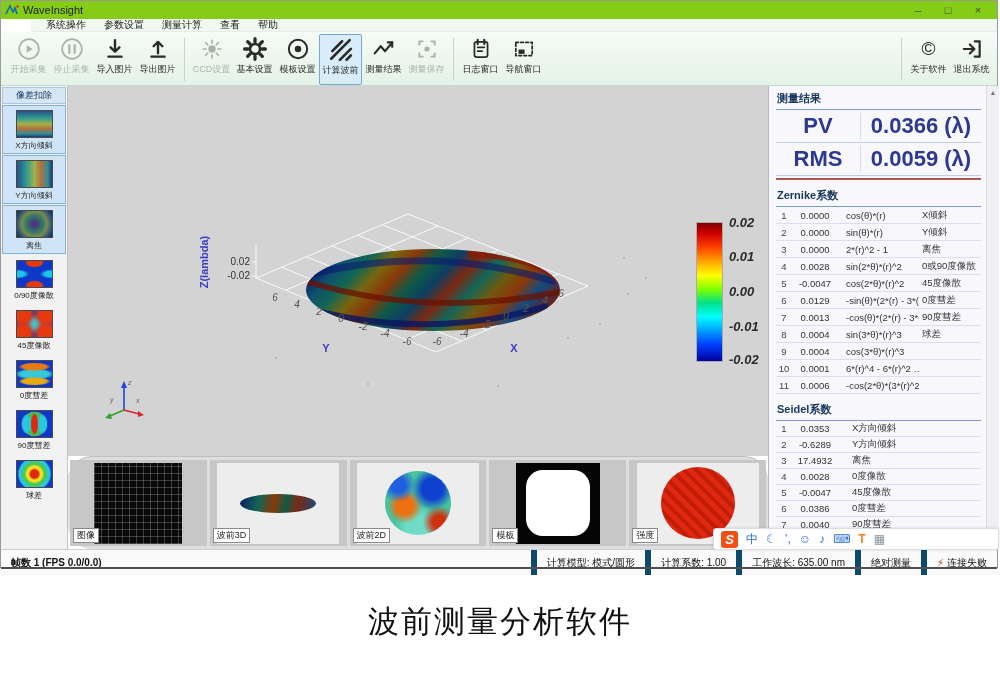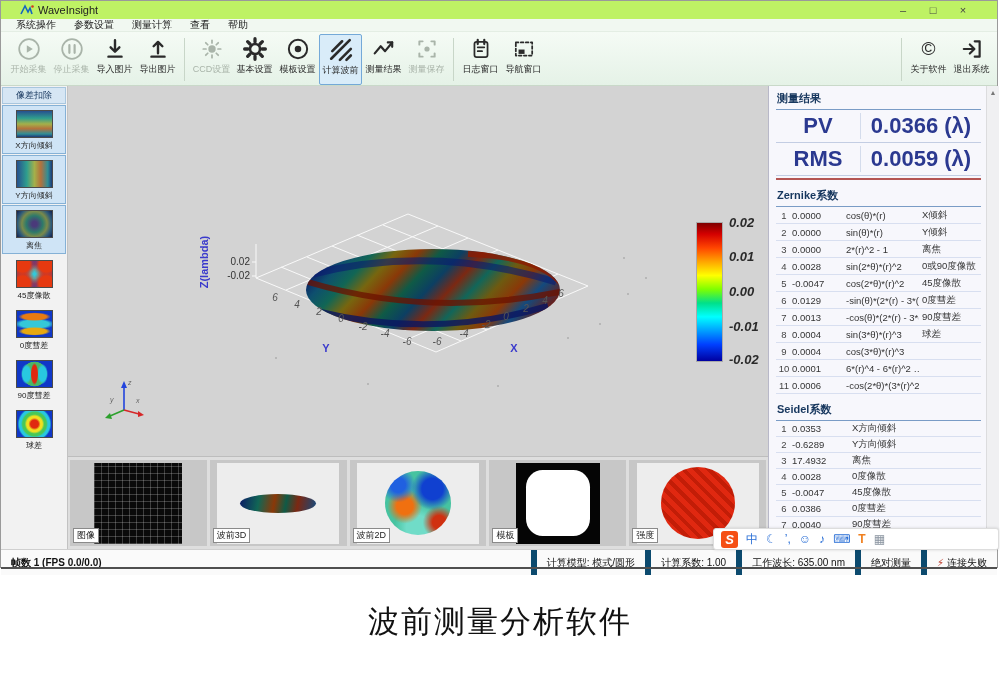--- a/index.html
+++ b/index.html
@@ -4,29 +4,29 @@
 <style>
   * { margin:0; padding:0; box-sizing:border-box; }
   body { width:1000px; height:690px; background:#fff; position:relative;
          font-family:"Liberation Sans","DejaVu Sans",sans-serif; color:#222; overflow:hidden; }
 
   
   .app { position:absolute; left:0; top:0; width:998px; height:568px;
          border:1px solid #9a9a9a; background:#fff; }
 
   
-  .titlebar { height:18px; background:#bef264; display:flex; align-items:center;
-              padding:0 19px; font-size:11px; }
+  .titlebar { height:18px; background:#84cc16; display:flex; align-items:center;
+              padding:0 4px; font-size:11px; }
   .tb-icon { width:14px; height:12px; display:inline-flex; }
   .tb-title { margin-left:4px; flex:1; color:#222; }
   .tb-ctrl { width:30px; text-align:center; color:#444; font-size:11px; cursor:default; }
 
   
   .menubar { height:13px; background:#f1f8f1; display:flex; align-items:center;
-             font-size:10px; padding-left:6px; border-bottom:1px solid #e4eee4; }
+             font-size:10px; padding-left:6px; border-bottom:1px solid #e4eee4;margin-left:30px; }
   .menu-item { padding:0 9px; white-space:nowrap; }
 
   
   .toolbar { height:54px; background:linear-gradient(#f5fbf5,#e5f2e7);
              border-bottom:1px solid #c9d9c9; display:flex; align-items:stretch; padding:2px 4px 0 6px; }
   .tool { width:43px; text-align:center; padding-top:1px; color:#2a2a2a; }
   .tool .ticon { height:28px; display:flex; align-items:center; justify-content:center; }
   .tool .tlabel { font-size:9px; white-space:nowrap; }
   .tool.disabled { color:#a9b4a9; }
   .tool.selected { background:#d9ecf9; border:1px solid #74a9d8; border-radius:2px; }
@@ -69,21 +69,21 @@
   .main { position:absolute; left:67px; top:85px; width:700px; height:370px; background:#d3d3d3; }
   .plot-svg { position:absolute; left:0; top:0; }
   .colorbar-wrap { position:absolute; left:628px; top:136px; }
   .colorbar { width:27px; height:140px; border:1px solid #aaa;
               background:linear-gradient(180deg,#7f0000 0%,#d40000 8%,#ff4500 18%,#ffa500 28%,#ffff00 38%,#7fff00 48%,#00e08a 58%,#00ffff 68%,#00a0ff 78%,#0040ff 88%,#0000a0 100%); }
   .cb-tick { position:absolute; left:33px; width:46px; font-size:13px; font-style:italic;
              color:#2a2a2a; font-weight:bold; }
 
   
   .thumbstrip { position:absolute; left:67px; top:455px; width:700px; height:93px;
-                background:#dedede; border-top:1px solid #bdbdbd; display:flex; gap:3px; padding:3px 2px; }
+                background:#dedede; border-top:1px solid #bdbdbd; display:flex; gap:3px; padding:3px 2px;border-radius:24px; }
   .tpanel { flex:1; background:#c7c7c7; position:relative; display:flex; align-items:center; justify-content:center; }
   .timg-cam { width:88px; height:81px; background-color:#0a0a0a;
               background-image:repeating-linear-gradient(0deg,rgba(200,200,200,.28) 0 1px,transparent 1px 7px),
                                repeating-linear-gradient(90deg,rgba(200,200,200,.28) 0 1px,transparent 1px 7px); }
   .timg-light { width:122px; height:81px; background:#ededed; display:flex; align-items:center; justify-content:center; }
   .mini-disk { width:76px; height:19px; border-radius:50%;
                background:linear-gradient(100deg,#0b1a66,#116655 25%,#8a3808 45%,#0f5a46 60%,#7c2812 75%,#134a7e 100%); }
   .blob2d { width:66px; height:64px; border-radius:50%;
             background:radial-gradient(circle at 72% 28%,#1040d0 0 16%,transparent 32%),
                        radial-gradient(circle at 20% 22%,#2060e0 0 10%,transparent 24%),
@@ -111,21 +111,21 @@
              color:#2b3990; font-weight:bold; font-size:22px; }
   .res-name { width:85px; text-align:center; border-right:1px solid #d4dcec; }
   .res-value { flex:1; text-align:center; }
   .red-line { border-top:2px solid #b45553; margin-top:2px; }
   .sec-gap { height:6px; }
   .trow { display:flex; align-items:center; font-size:9.5px; color:#333;
           border-bottom:1px solid #d8dff0; }
   .z-row { height:17px; }
   .s-row { height:16px; }
   .col-idx { width:16px; text-align:center; color:#444; }
-  .col-val { width:46px; text-align:left; }
+  .col-val { width:46px; text-align:center; }
   .col-f { flex:1; padding-left:8px; white-space:nowrap; overflow:hidden; }
   .col-name { width:62px; padding-left:3px; white-space:nowrap; overflow:hidden; }
   .col-name2 { flex:1; padding-left:14px; }
 
   
   .ime { position:absolute; left:712px; top:527px; width:286px; height:22px; background:#fff;
          border:1px solid #ddd; border-radius:3px; display:flex; align-items:center;
          gap:8px; padding:0 7px; z-index:9; box-shadow:0 0 3px rgba(0,0,0,.15); }
   .ime-s { width:17px; height:17px; background:#f54f14; color:#fff; border-radius:3px;
            font-weight:bold; font-style:italic; font-size:13px; display:flex; align-items:center;
@@ -309,20 +309,24 @@
       <div class="sb-thumb th1"></div>
       <div class="sb-label">X方向倾斜</div>
     </div>
     <div class="sb-item selected">
       <div class="sb-thumb th2"></div>
       <div class="sb-label">Y方向倾斜</div>
     </div>
     <div class="sb-item selected">
       <div class="sb-thumb th3"></div>
       <div class="sb-label">离焦</div>
+    </div>
+    <div class="sb-item">
+      <div class="sb-thumb th4"></div>
+      <div class="sb-label">0/90度像散</div>
     </div>
     <div class="sb-item">
       <div class="sb-thumb th5"></div>
       <div class="sb-label">45度像散</div>
     </div>
     <div class="sb-item">
       <div class="sb-thumb th6"></div>
       <div class="sb-label">0度彗差</div>
     </div>
     <div class="sb-item">

